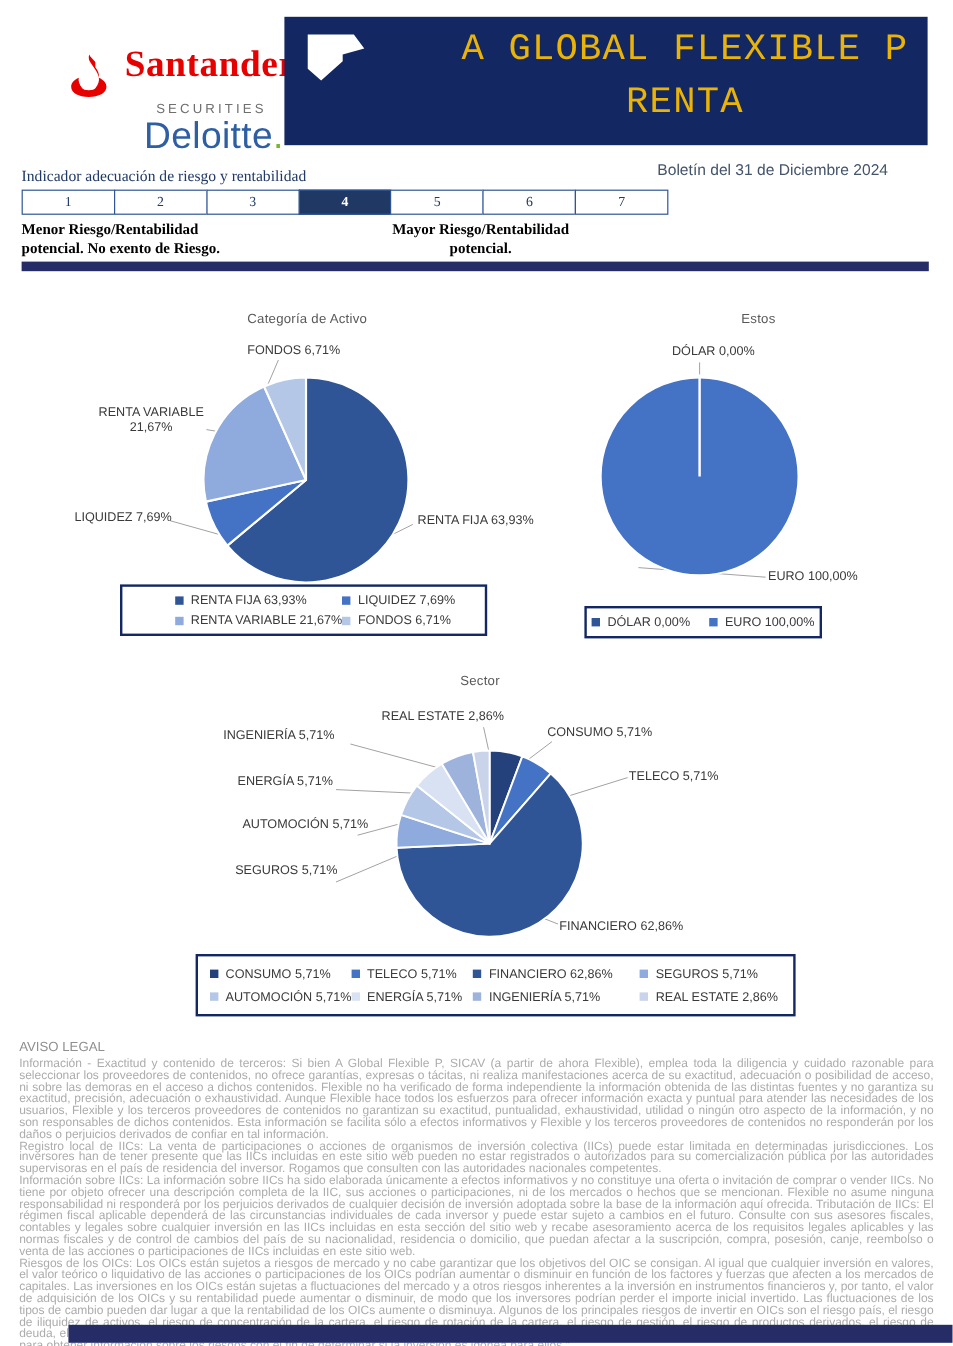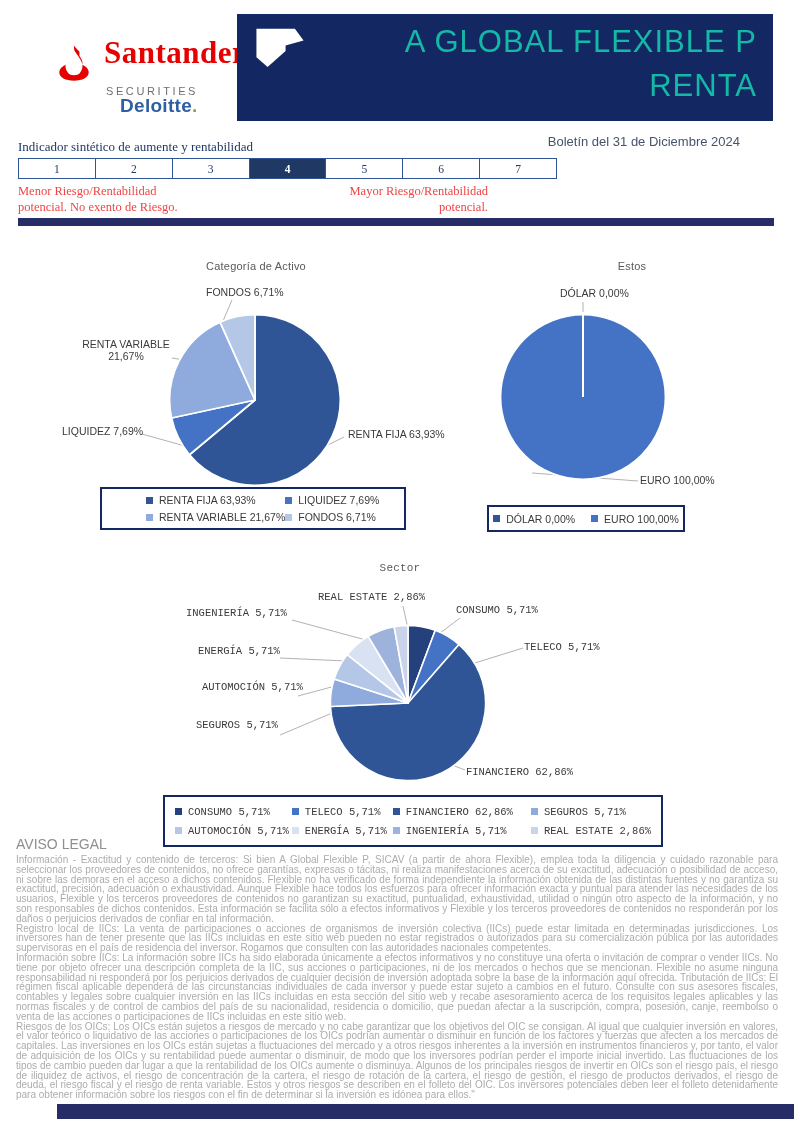--- a/index.html
+++ b/index.html
@@ -3,61 +3,61 @@
 <meta charset="utf-8">
 <style>
   html,body{margin:0;padding:0;background:#fff;}
   .page{position:relative;width:794px;height:1122px;background:#fff;overflow:hidden;
         font-family:"Liberation Sans",sans-serif;}
   
   .brand{position:absolute;left:52px;top:36px;}
   .sant-row{display:flex;align-items:flex-start;}
   .flame{width:44px;height:42px;margin-right:8px;margin-top:4px;}
   .sant-word{font-family:"Liberation Serif",serif;font-weight:600;font-size:31px;color:#E60000;letter-spacing:.5px;line-height:34px;}
-  .securities{margin-left:54px;margin-top:3px;font-size:11px;letter-spacing:2.6px;color:#6F6F6F;}
-  .deloitte{position:absolute;left:120px;top:95px;font-size:19px;font-weight:700;color:#2E5FA3;letter-spacing:.3px;}
+  .securities{margin-left:54px;margin-top:3px;font-size:11px;letter-spacing:2.6px;color:#6F6F6F;text-align:center;}
+  .deloitte{position:absolute;left:120px;top:95px;font-size:31px;font-weight:400;color:#2E5FA3;letter-spacing:.3px;}
   .deloitte .dot{color:#77B82A;}
   .title-box{position:absolute;left:237px;top:14px;width:536px;height:107px;background:#132862;}
   .flag{position:absolute;left:8px;top:6px;width:70px;height:62px;}
-  .title-txt{position:absolute;right:16px;top:6px;text-align:right;color:#14b8a6;
-             font-family:Liberation Sans, sans-serif;font-size:31px;line-height:44px;letter-spacing:1px;}
+  .title-txt{position:absolute;right:16px;top:6px;text-align:center;color:#eab308;
+             font-family:Liberation Mono, monospace;font-size:31px;line-height:44px;letter-spacing:1px;}
   .bulletin{position:absolute;left:450px;top:134px;width:290px;text-align:right;font-size:13px;color:#44546A;}
   
   .risk-title{position:absolute;left:18px;top:139px;font-family:"Liberation Serif",serif;font-size:13px;color:#1F3864;}
   .risk-table{position:absolute;left:18px;top:158px;width:539px;height:21px;display:flex;}
   .risk-cell{flex:1;border:1px solid #2F5597;margin-left:-1px;display:flex;align-items:center;justify-content:center;
              font-family:"Liberation Serif",serif;font-size:11.5px;color:#1F3864;background:#fff;}
   .risk-cell:first-child{margin-left:0;}
   .risk-cell.sel{background:#1F3864;color:#fff;font-weight:700;}
   .risk-labels{position:absolute;left:18px;top:183px;display:flex;font-family:"Liberation Serif",serif;
-               font-size:12.5px;color:#ef4444;line-height:16px;}
+               font-size:12.5px;color:#000000;line-height:16px;font-weight:bold;}
   .risk-left{width:185px;}
-  .risk-right{width:175px;margin-left:110px;text-align:right;}
+  .risk-right{width:175px;margin-left:110px;text-align:center;}
   .divider{position:absolute;left:18px;top:218px;width:756px;height:8px;background:#262D66;}
   
   .chart{position:absolute;}
   .ct{position:absolute;left:0;top:2px;width:100%;text-align:center;font-size:11px;color:#595959;letter-spacing:.2px;}
   .callout{position:absolute;font-size:10.5px;color:#3A3A3A;white-space:nowrap;}
   .callout.wrap{white-space:normal;text-align:center;}
   .pie{position:absolute;}
   .overlay{position:absolute;left:0;top:0;pointer-events:none;}
   .legend{position:absolute;border:2px solid #132862;background:#fff;box-sizing:border-box;}
   .li{display:flex;align-items:center;gap:6px;font-size:10.5px;color:#3A3A3A;white-space:nowrap;}
   .sq{width:7px;height:7px;flex:0 0 7px;}
   #c1{left:60px;top:258px;width:392px;height:275px;}
   #c1 .legend{left:40px;top:229px;width:306px;height:43px;display:grid;grid-template-columns:1fr 1fr;
               align-content:center;row-gap:5px;padding:4px 8px 4px 44px;}
   #c2{left:470px;top:258px;width:324px;height:275px;}
   #c2 .legend{left:17px;top:247px;width:198px;height:27px;display:flex;gap:16px;align-items:center;justify-content:center;}
-  #c3{left:130px;top:560px;width:540px;height:290px;font-family:Liberation Mono, monospace;}
+  #c3{left:130px;top:560px;width:540px;height:290px;}
   #c3 .legend{left:33px;top:235px;width:500px;height:52px;display:grid;grid-template-columns:1.1fr .95fr 1.3fr 1.1fr;
               align-content:center;row-gap:7px;padding:4px 10px;}
   
   .legal{position:absolute;left:16px;top:836px;width:762px;}
-  .legal-h{font-size:14px;color:#8F8F8F;margin-bottom:3px;}
+  .legal-h{font-size:11px;color:#8F8F8F;margin-bottom:3px;margin-top:31px;}
   .legal p{margin:0;font-size:10px;line-height:9.8px;color:#ACACAC;text-align:justify;}
   .footer-bar{position:absolute;left:57px;top:1104px;width:737px;height:15px;background:#262D66;}
 </style>
 </head>
 <body>
 
 <div class="page">
 
   <div class="brand">
     <div class="sant-row">
@@ -75,21 +75,21 @@
     <svg class="flag" viewBox="0 0 100 100">
       <polygon fill="#FFFFFF" points="12,14 74,14 88,33 59,41 59,50 30,76 12,60"></polygon>
     </svg>
     <div class="title-txt">
       <div>A GLOBAL FLEXIBLE P</div>
       <div>RENTA</div>
     </div>
   </div>
   <div class="bulletin">Boletín del 31 de Diciembre 2024</div>
 
-  <div class="risk-title">Indicador sintético de aumente y rentabilidad</div>
+  <div class="risk-title">Indicador adecuación de riesgo y rentabilidad</div>
   <div class="risk-table">
     <div class="risk-cell">1</div>
     <div class="risk-cell">2</div>
     <div class="risk-cell">3</div>
     <div class="risk-cell sel">4</div>
     <div class="risk-cell">5</div>
     <div class="risk-cell">6</div>
     <div class="risk-cell">7</div>
   </div>
   <div class="risk-labels">

